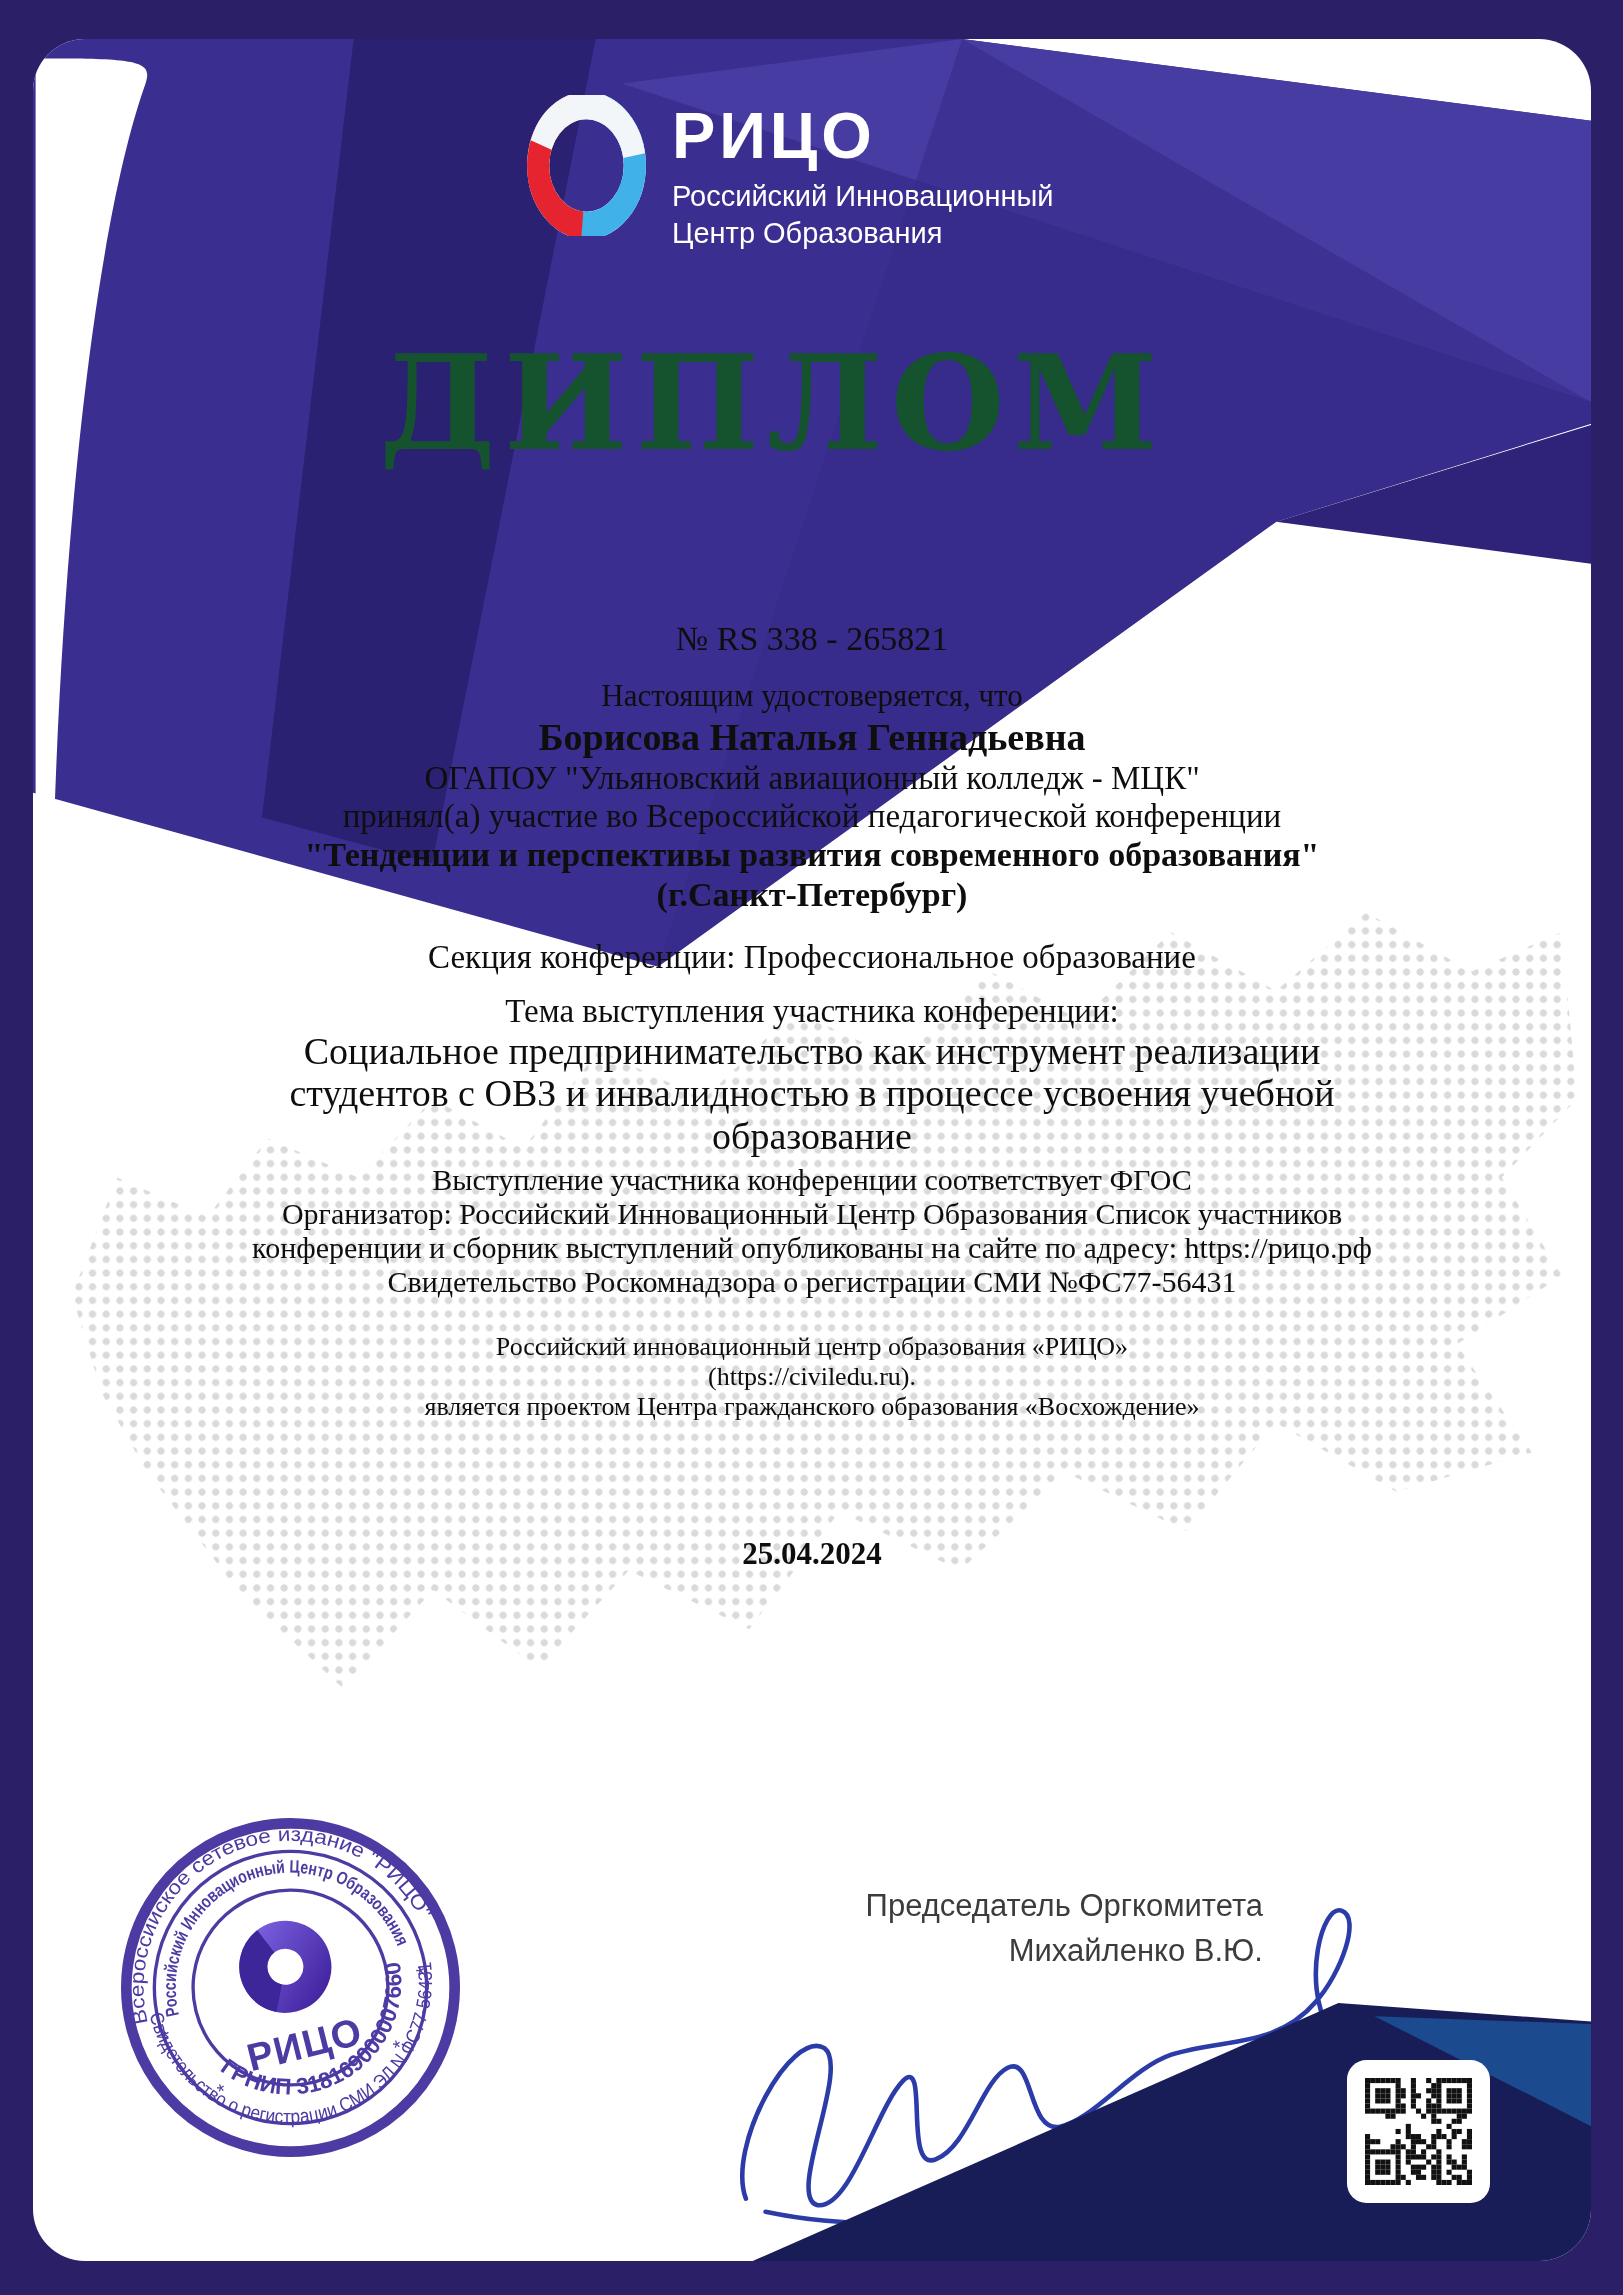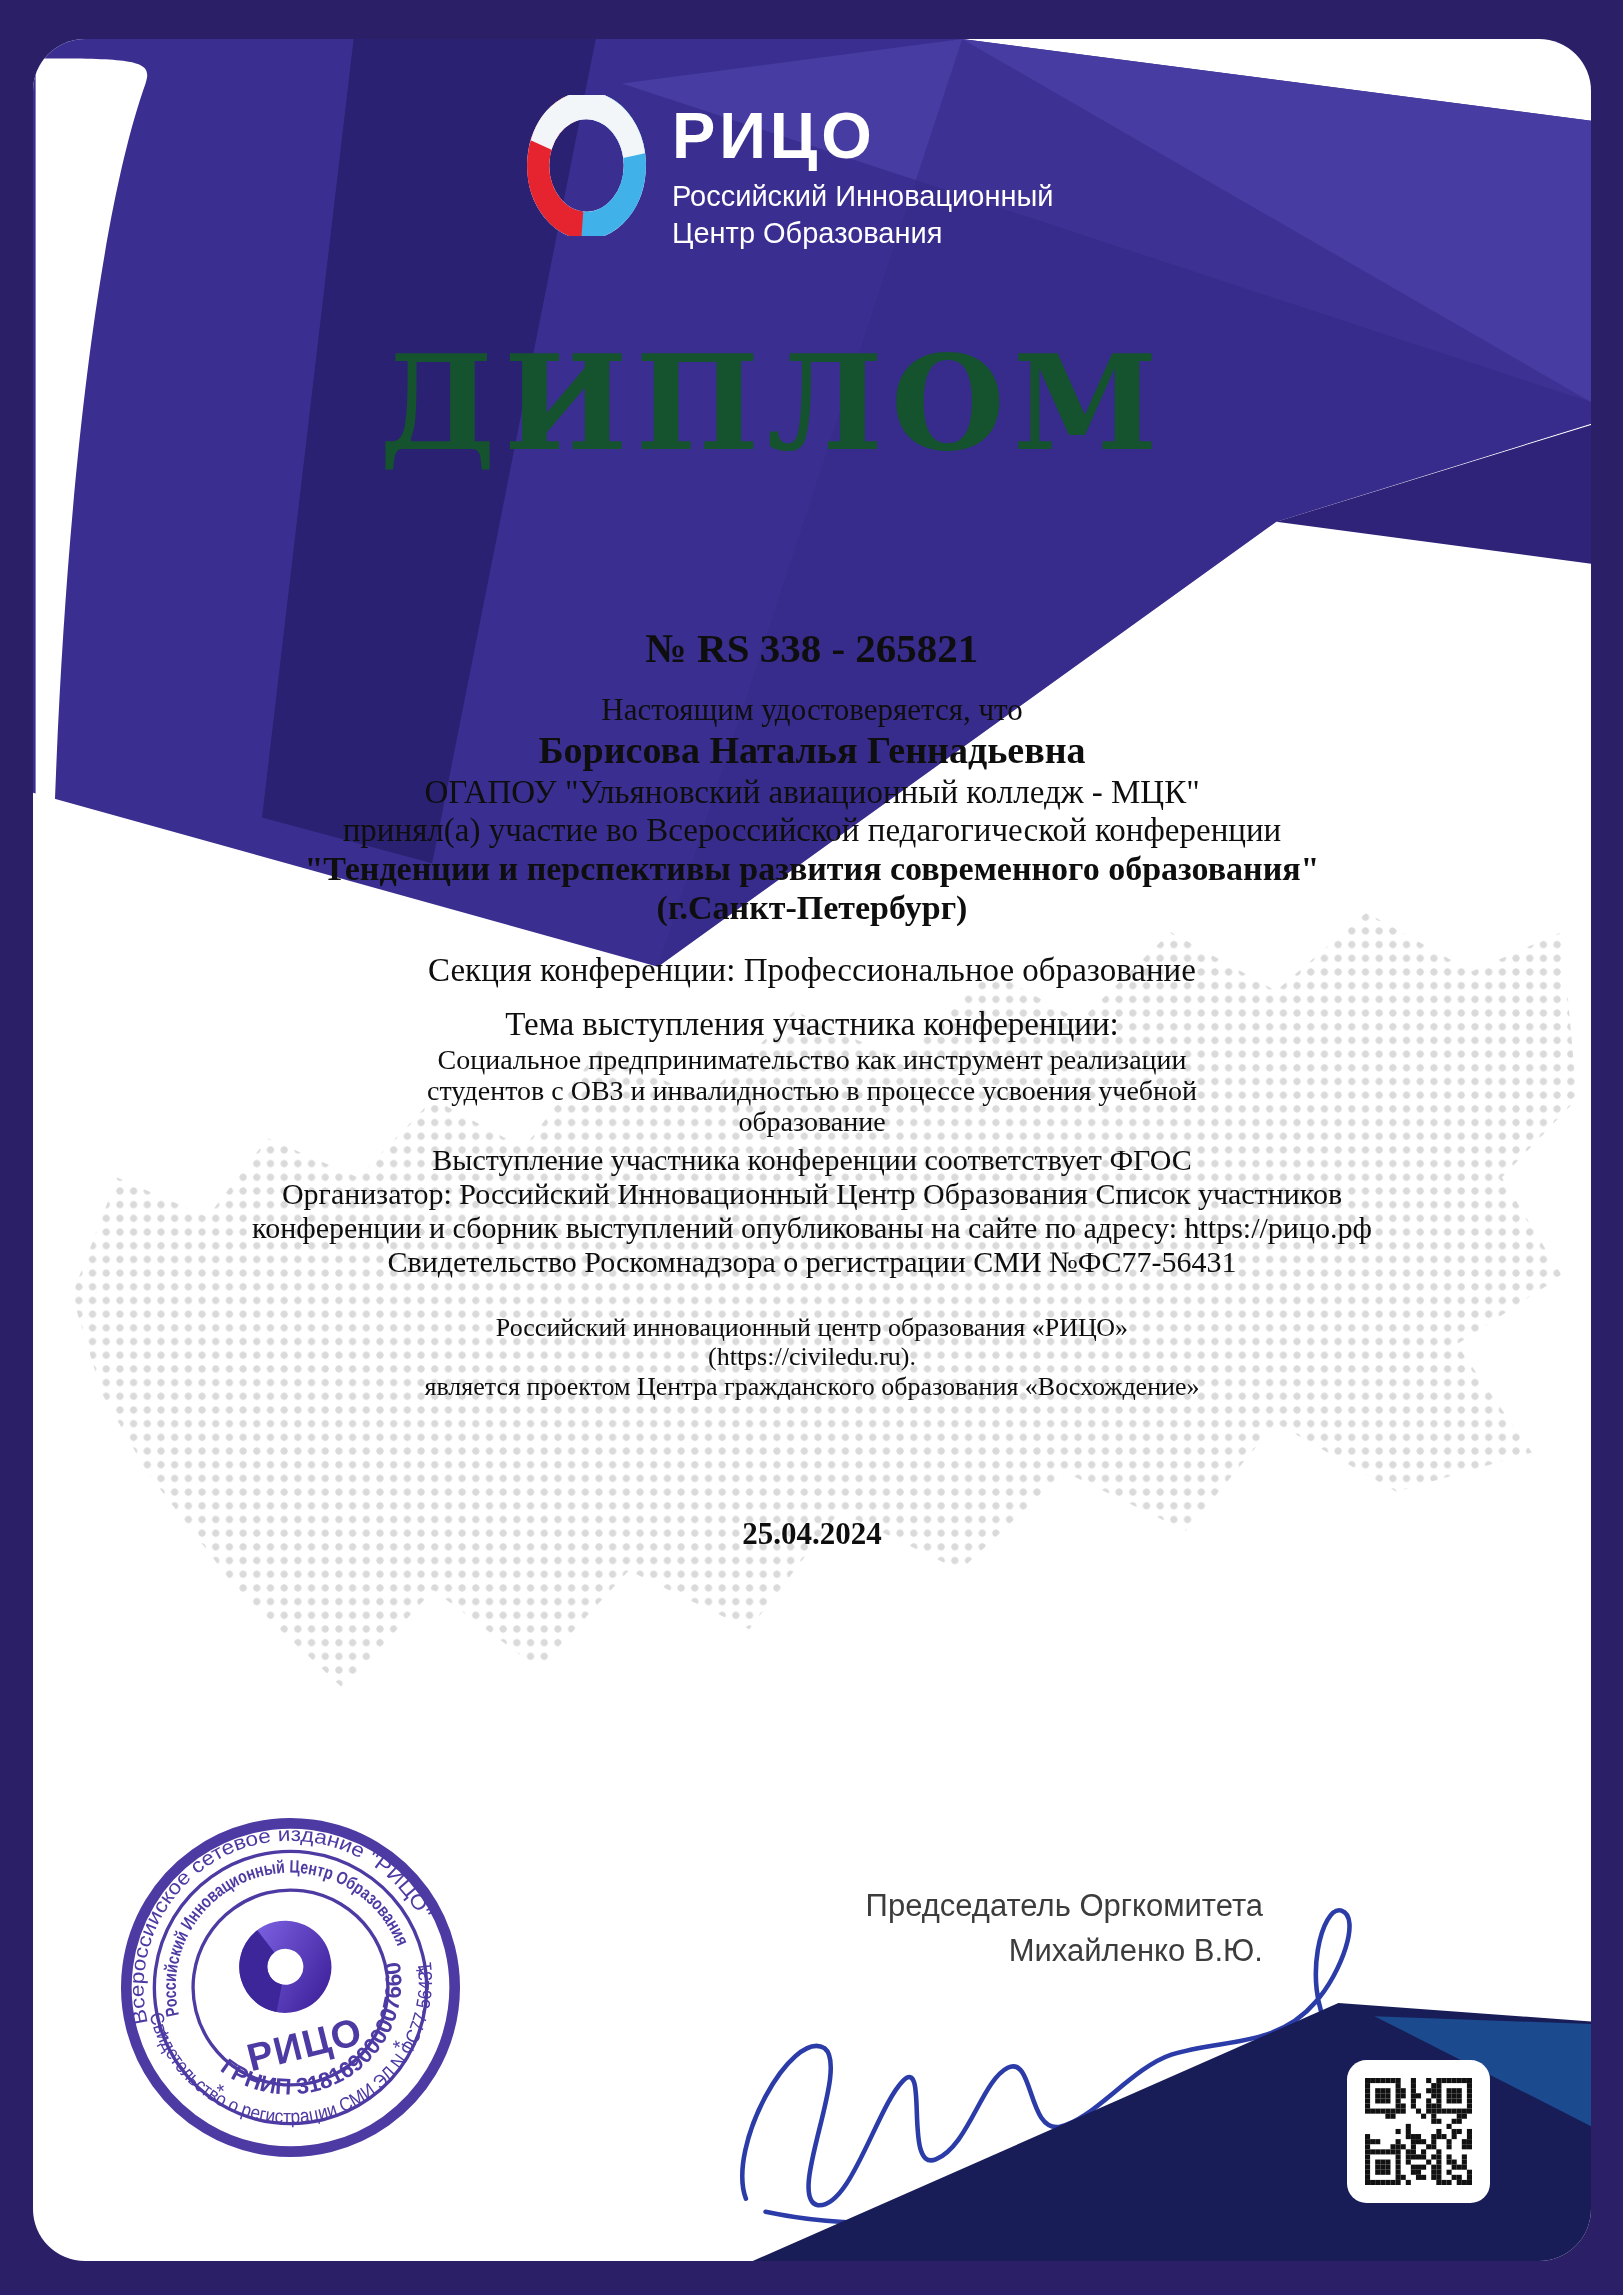--- a/index.html
+++ b/index.html
@@ -29,28 +29,28 @@
   }
   
   .dots-map {
     left:39px; top:844px; width:1505px; height:982px;
     background-image:radial-gradient(circle, #dadada 3.3px, rgba(0,0,0,0) 3.9px);
     background-size:13.7px 13.7px;
     clip-path:polygon(0% 42%,3% 30%,9% 34%,13% 26%,19% 30%,24% 22%,30% 27%,35% 17%,42% 22%,48% 13%,55% 18%,61% 9%,67% 14%,73% 5%,80% 11%,86% 3%,93% 9%,99% 5%,100% 22%,95% 30%,99% 40%,92% 47%,97% 58%,88% 62%,80% 55%,74% 66%,66% 60%,59% 70%,51% 64%,45% 76%,37% 70%,31% 80%,24% 72%,18% 82%,11% 72%,5% 60%,2% 52%);
   }
   
   .content { left:59px; right:59px; top:566px; text-align:center; color:#0e0e0e; }
-  .cert-no { font-size:41px; font-weight:bold; margin-top:21px; line-height:1.1; }
+  .cert-no { font-size:34px; font-weight:normal; margin-top:15px; line-height:1.1; }
   .intro { font-size:31px; margin-top:21px; line-height:1.16; }
   .recipient { font-size:38px; font-weight:bold; margin-top:1.3px; line-height:1.14; }
   .org, .part, .section, .topic-label { font-size:33px; line-height:1.16; }
   .conf-title, .conf-city { font-size:34px; font-weight:bold; line-height:1.15; }
   .section { margin-top:24px; }
   .topic-label { margin-top:15.7px; }
-  .topic { font-size:28px; line-height:1.12; }
+  .topic { font-size:38px; line-height:1.12; }
   .notes { font-size:30px; line-height:1.14; margin-top:5.2px; }
   .about { font-size:26px; line-height:1.14; margin-top:33px; }
   .date { font-size:31px; font-weight:bold; margin-top:115px; }
   
   .signatory {
     left:654px; top:1845px; width:576px; text-align:right;
     font-family:"Liberation Sans","DejaVu Sans",sans-serif;
     font-size:31px; color:#3c3c3c; line-height:1.45;
   }
   .signature-svg { left:654px; top:1793px; width:720px; height:393px; }

